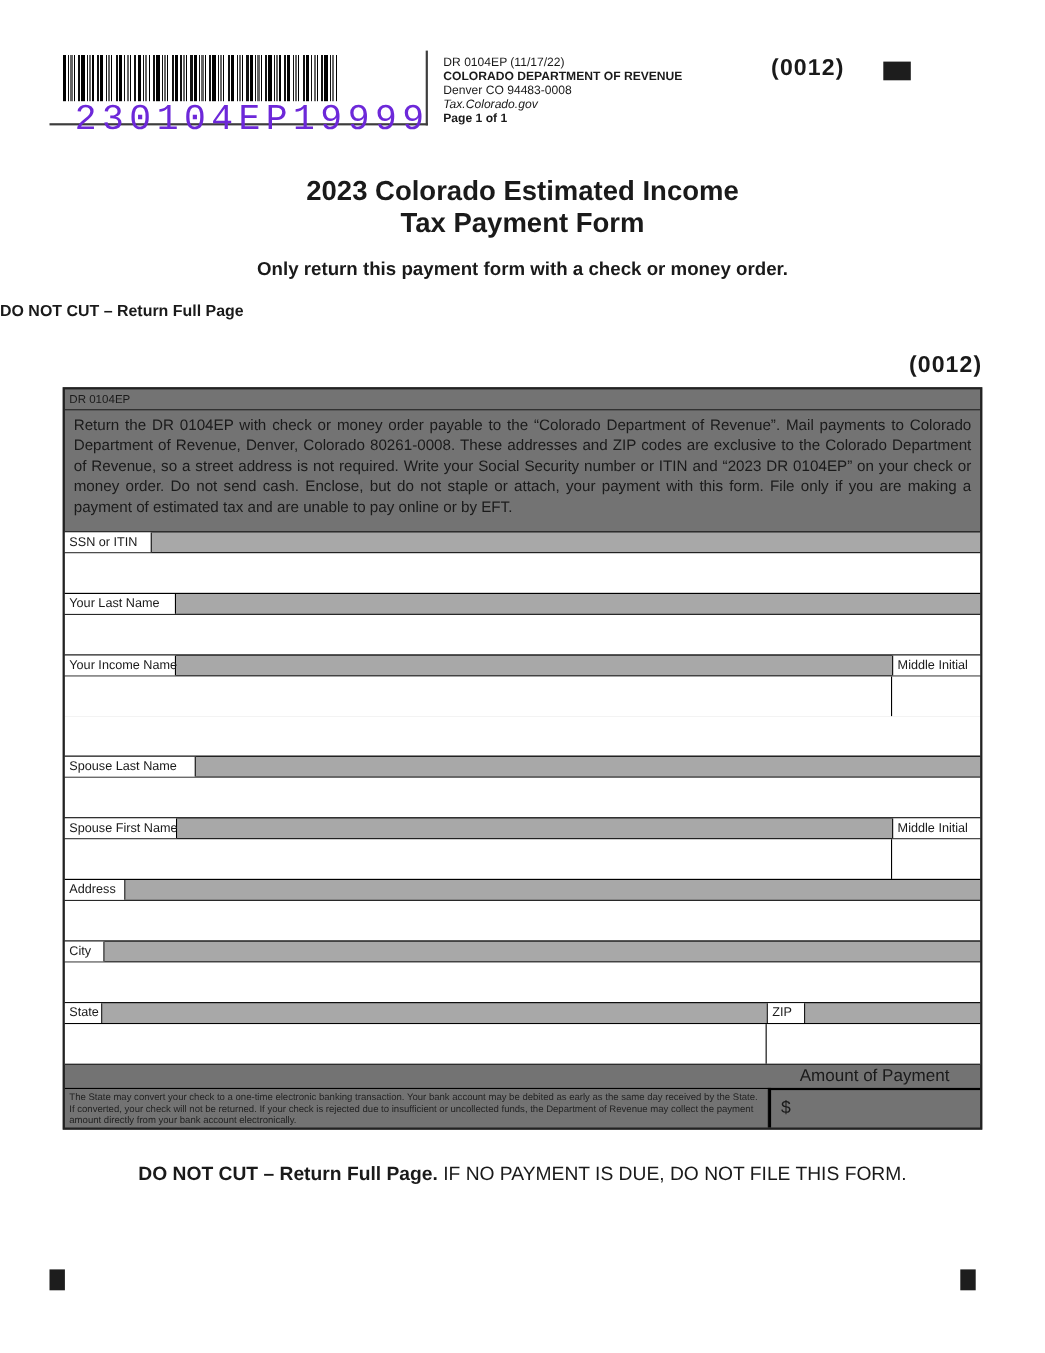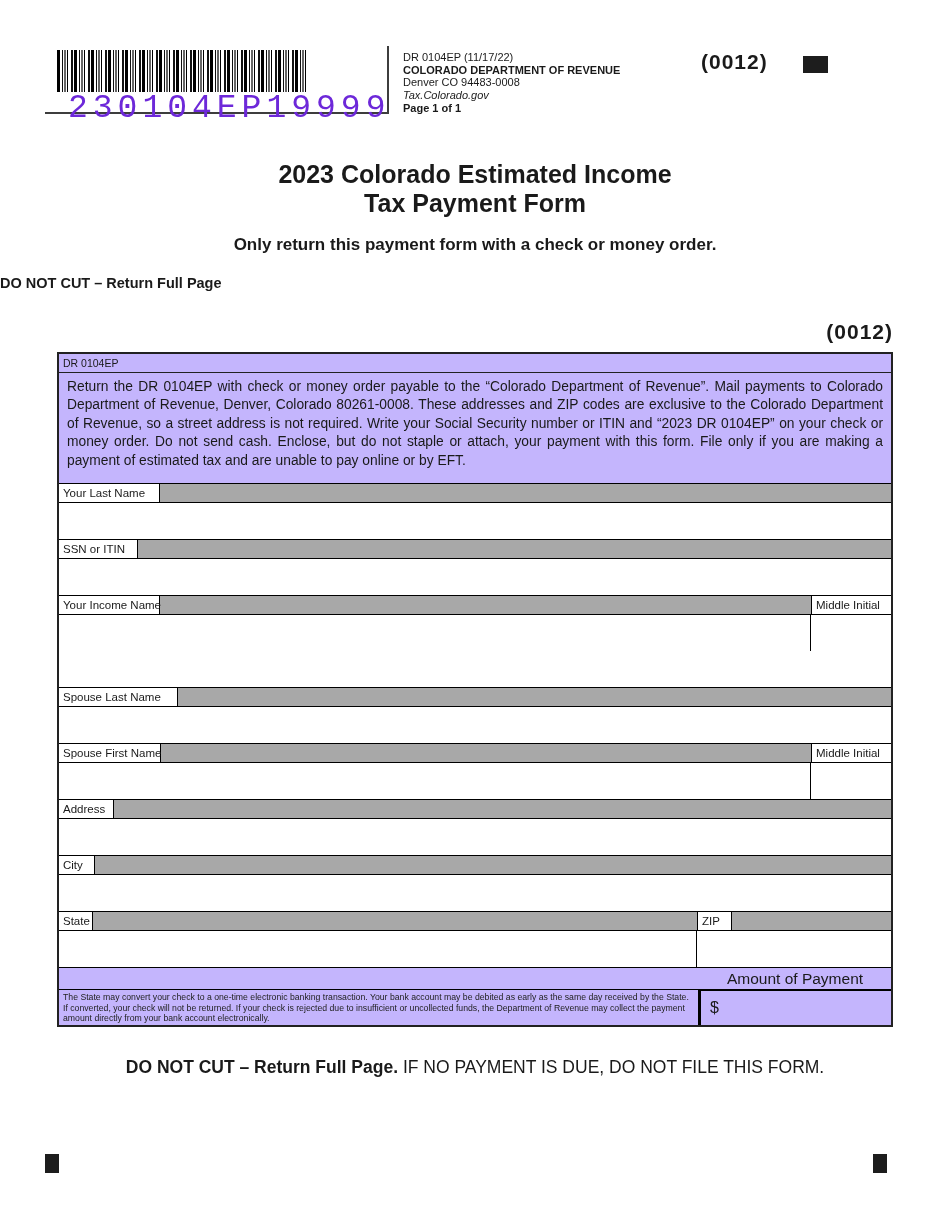--- a/index.html
+++ b/index.html
@@ -39,21 +39,21 @@
   .main-title { position:absolute; left:0; top:160px; width:100%; text-align:center;
     font-size:25px; font-weight:bold; line-height:29px; }
   .subtitle  { position:absolute; left:0; top:235px; width:100%; text-align:center;
     font-size:17px; font-weight:bold; }
   .donotcut-top { position:absolute; left:0; top:275px; width:100%; text-align:left;
     font-size:14.5px; font-weight:bold; }
   .form-code-right { position:absolute; right:57px; top:320px; font-size:21px; font-weight:bold; letter-spacing:1px; }
   
   .formbox {
     position:absolute; left:57px; top:352px; width:836px; box-sizing:border-box;
-    border:2px solid #222; background:#c4b5fd;
+    border:2px solid #222; background:#737373;
   }
   .formbox-title {
     height:19px; box-sizing:border-box; border-bottom:1px solid #222;
     font-size:10.5px; padding:3px 0 0 4px;
   }
   .instructions {
     height:110px; box-sizing:border-box; padding:5px 8px 0 8px;
     font-size:13.8px; line-height:18.4px; text-align:justify; overflow:hidden;
   }
   .frow { width:100%; }
@@ -123,28 +123,28 @@
   <div class="donotcut-top">DO NOT CUT – Return Full Page</div>
 
   <div class="form-code-right">(0012)</div>
 
   <div class="formbox">
     <div class="formbox-title">DR 0104EP</div>
     <div class="instructions">Return the DR 0104EP with check or money order payable to the “Colorado Department of Revenue”. Mail payments to Colorado Department of Revenue, Denver, Colorado 80261-0008. These addresses and ZIP codes are exclusive to the Colorado Department of Revenue, so a street address is not required. Write your Social Security number or ITIN and “2023 DR 0104EP” on your check or money order. Do not send cash. Enclose, but do not staple or attach, your payment with this form. File only if you are making a payment of estimated tax and are unable to pay online or by EFT.</div>
 
     <div class="frow">
       <div class="bar">
+        <div class="lblbox" style="width:79px">SSN or ITIN</div>
+      </div>
+      <div class="inputarea"></div>
+    </div>
+
+    <div class="frow">
+      <div class="bar">
         <div class="lblbox" style="width:101px">Your Last Name</div>
-      </div>
-      <div class="inputarea"></div>
-    </div>
-
-    <div class="frow">
-      <div class="bar">
-        <div class="lblbox" style="width:79px">SSN or ITIN</div>
       </div>
       <div class="inputarea"></div>
     </div>
 
     <div class="frow">
       <div class="bar">
         <div class="lblbox" style="width:101px">Your Income Name</div>
         <div class="lblbox mi">Middle Initial</div>
       </div>
       <div class="inputarea split">

